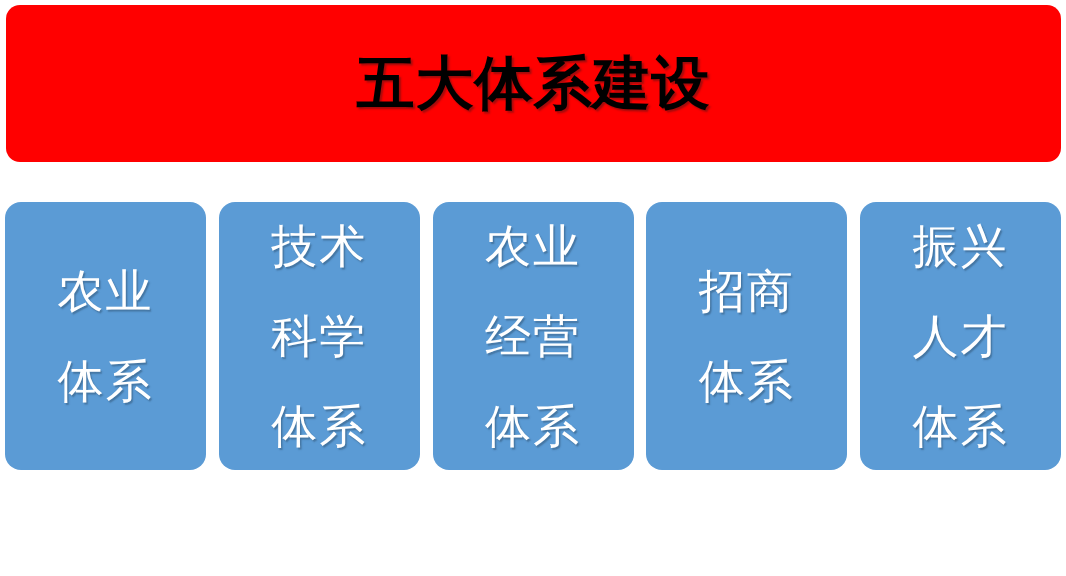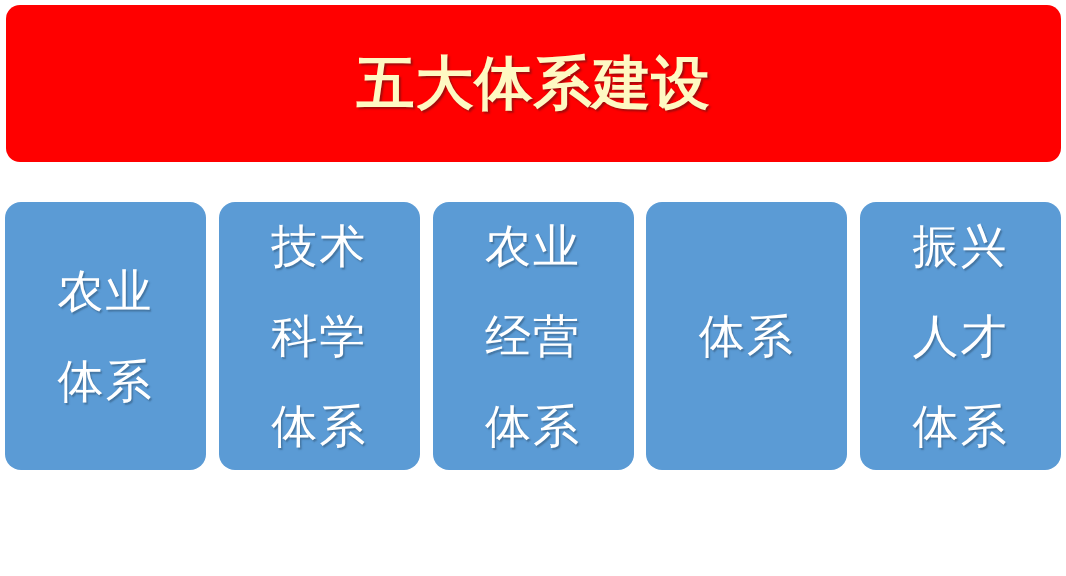--- a/index.html
+++ b/index.html
@@ -27,21 +27,21 @@
     width: 1055px;
     height: 157px;
     background: #FF0000;
     border-radius: 14px;
     display: flex;
     align-items: center;
     justify-content: center;
     box-sizing: border-box;
   }
   #title-text {
-    color: #fef9c3;
+    color: #000000;
     font-size: 58px;
     font-weight: bold;
     letter-spacing: 1px;
     line-height: 1.05;
     white-space: nowrap;
     text-shadow: 2px 2px 2px rgba(90, 20, 20, 0.55);
     font-family: "DejaVu Sans", "Liberation Sans", sans-serif;
   }
 
   
@@ -101,20 +101,21 @@
       <div class="pillar-line">体系</div>
     </div>
 
     <div class="pillar-card">
       <div class="pillar-line">农业</div>
       <div class="pillar-line">经营</div>
       <div class="pillar-line">体系</div>
     </div>
 
     <div class="pillar-card">
+      <div class="pillar-line">招商</div>
       <div class="pillar-line">体系</div>
     </div>
 
     <div class="pillar-card">
       <div class="pillar-line">振兴</div>
       <div class="pillar-line">人才</div>
       <div class="pillar-line">体系</div>
     </div>
 
   </div>

